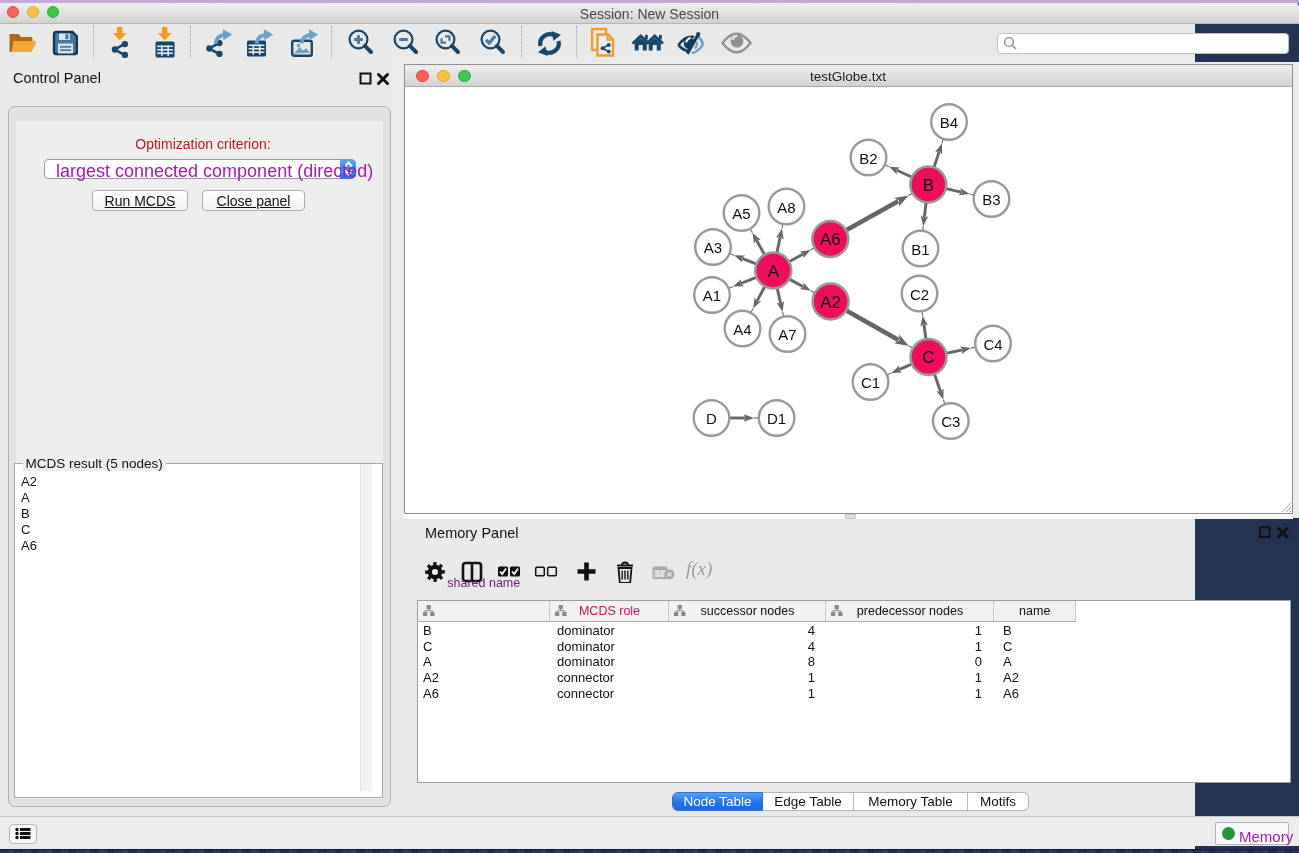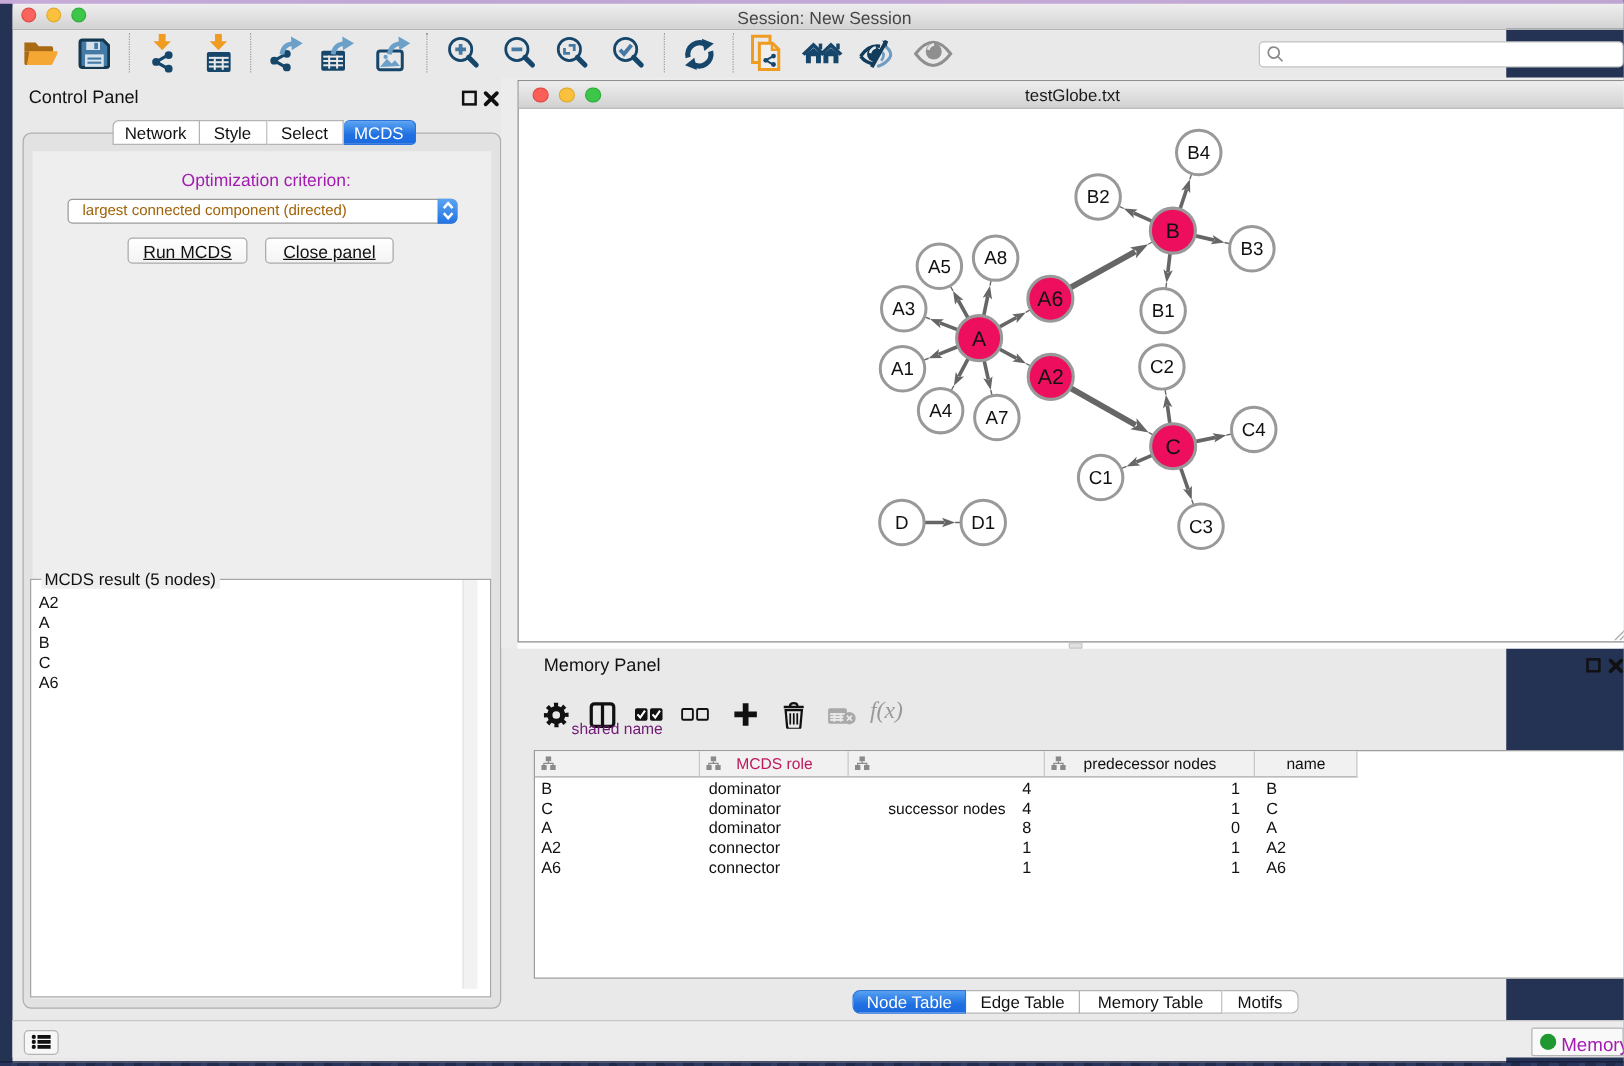--- a/index.html
+++ b/index.html
@@ -3,21 +3,21 @@
 <style>
 * { margin:0; padding:0; box-sizing:border-box; }
 html,body { width:1299px; height:853px; overflow:hidden; }
 body { font-family:"Liberation Sans", sans-serif; position:relative; background:#243254; }
 .abs { position:absolute; }
 #wall-top { left:0; top:0; width:1299px; height:3px;
   background:linear-gradient(90deg,#c7abd8,#bda6d4 30%,#c4a9d6 60%,#bfa5d2); }
 #wall-bot { left:0; top:848.5px; width:1299px; height:4.5px;
   background:repeating-linear-gradient(90deg,#27335a 0 9px,#303e66 9px 14px,#212c4e 14px 23px,#2c3a62 23px 31px,#1f2a4b 31px 38px);
   border-top:1px solid #141d38; }
-#app { left:0; top:0; width:1195px; height:853px; background:#e9e9e9;margin-left:10px; }
+#app { left:0; top:0; width:1195px; height:853px; background:#e9e9e9; }
 #wall-top,#wall-bot { z-index:50; }
 .sep { top:26px; height:32px; width:0; border-left:1px dotted #9f9f9f; }
 .tab { border:1px solid #b3b3b3; border-left:none; background:#fff; font-size:13.5px;
   color:#111; text-align:center; }
 .btn { background:linear-gradient(#ffffff,#f3f3f3); border:1px solid #ababab;
   border-radius:4px; font-size:14px; color:#111; text-align:center;text-decoration:underline; }
 .cell { font-size:13px; color:#111; position:absolute; white-space:pre; }
 .bot-tab { border:1px solid #b3b3b3; border-left:none; background:#fff; font-size:13.5px;
   color:#111; text-align:center; line-height:18px; height:19.5px; }
 </style></head><body>
@@ -184,34 +184,28 @@
       <circle cx="6" cy="6" r="4.4" fill="none" stroke="#8a8a8a" stroke-width="1.4"></circle>
       <line x1="9.2" y1="9.2" x2="13" y2="13" stroke="#8a8a8a" stroke-width="1.4"></line>
     </svg>
 <div class="abs" style="left:13px;top:70px;font-size:14.5px;color:#111">Control Panel</div>
 <svg class="abs" style="left:359px;top:72px" width="32" height="14" viewBox="0 0 32 14">
       <rect x="1.5" y="1.5" width="10" height="10" fill="none" stroke="#111" stroke-width="2"></rect>
       <path d="M19.5 2.5 L28.5 11.5 M28.5 2.5 L19.5 11.5" stroke="#111" stroke-width="3" stroke-linecap="round"></path>
     </svg>
 <div class="abs" style="left:7.5px;top:105.5px;width:383px;height:701px;background:#e2e2e2;border:1px solid #aeaeae;border-radius:7px"></div>
 <div class="abs" style="left:15.5px;top:121px;width:367px;height:678px;background:#eeeeee"></div>
-<div class="abs" style="left:79.5px;top:95.5px;height:20px;display:flex">
-<div class="tab" style="width:70px;line-height:19px;border-left:1px solid #b3b3b3;border-radius:5px 0 0 0">Network</div>
-<div class="tab" style="width:54px;line-height:19px">Style</div>
-<div class="tab" style="width:61px;line-height:19px">Select</div>
-<div class="tab" style="width:58px;line-height:19px;background:linear-gradient(#5aa4f2,#2070e2 60%,#1b6adf);color:#fff;border-color:#2a74e0;border-radius:5px 5px 4px 0">MCDS</div>
-</div>
-<div class="abs" style="left:12px;top:135.5px;width:382px;text-align:center;font-size:14px;color:#a21caf">Optimization criterion:</div>
+<div class="abs" style="left:12px;top:135.5px;width:382px;text-align:center;font-size:14px;color:#b91c1c">Optimization criterion:</div>
 <div class="abs" style="left:44px;top:158.5px;width:312px;height:20px;background:#fff;border:1px solid #9a9a9a;border-radius:4px 5px 5px 4px"></div>
 <div class="abs" style="left:340px;top:158.5px;width:16px;height:20px;background:linear-gradient(#5ba4f2,#2273e2);border-radius:0 5px 5px 0"></div>
 <svg class="abs" style="left:341.5px;top:161px" width="13" height="15" viewBox="0 0 13 15">
       <path d="M3 5.5 L6.5 1.5 L10 5.5" stroke="#fff" stroke-width="2" fill="none"></path>
       <path d="M3 9.5 L6.5 13.5 L10 9.5" stroke="#fff" stroke-width="2" fill="none"></path>
     </svg>
-<div class="abs" style="left:56px;top:161px;font-size:12px;color:#a16207">largest connected component (directed)</div>
+<div class="abs" style="left:56px;top:161px;font-size:18px;color:#a21caf">largest connected component (directed)</div>
 <div class="abs btn" style="left:92px;top:190px;width:96px;height:21px;line-height:20px">Run MCDS</div>
 <div class="abs btn" style="left:202px;top:190px;width:103px;height:21px;line-height:20px">Close panel</div>
 <div class="abs" style="left:14px;top:462.5px;width:369px;height:335.5px;border:1px solid #a6a6a6;background:#fff"></div>
 <div class="abs" style="left:10px;top:460px;width:4px;height:1px"></div>
 <div class="abs" style="left:22.5px;top:456px;background:#eeeeee;padding:0 3px;font-size:13.5px;color:#111">MCDS result (5 nodes)</div>
 <div class="abs" style="left:360px;top:464px;width:12px;height:327px;background:#f2f2f2;border-left:1px solid #e3e3e3"></div>
 <div class="abs" style="left:21px;top:473.6px;font-size:13px;color:#111">A2</div>
 <div class="abs" style="left:21px;top:489.8px;font-size:13px;color:#111">A</div>
 <div class="abs" style="left:21px;top:506.0px;font-size:13px;color:#111">B</div>
 <div class="abs" style="left:21px;top:522.2px;font-size:13px;color:#111">C</div>
@@ -392,21 +386,21 @@
 <div class="abs" style="left:550px;top:604px;width:119px;text-align:center;font-size:12.5px;color:#be185d">MCDS role</div>
 <svg class="abs" style="left:555px;top:605px" width="12" height="12" viewBox="0 0 12 12">
       <g transform="translate(0,0)">
         <rect x="3.6" y="0" width="4.3" height="4" fill="#8a8a8a"></rect>
         <rect x="0" y="7" width="4.3" height="4" fill="#8a8a8a"></rect>
         <rect x="7.2" y="7" width="4.3" height="4" fill="#8a8a8a"></rect>
         <path d="M5.7 4 v2 M2.1 7 v-1.3 h7.3 V7" stroke="#8a8a8a" stroke-width="1" fill="none"></path>
       </g>
     </svg>
 <div class="abs" style="left:825px;top:600.5px;width:1px;height:21.5px;background:#c9c9c9"></div>
-<div class="abs" style="left:669px;top:640px;width:157px;text-align:center;font-size:12.5px;color:#111">successor nodes</div>
+<div class="abs" style="left:669px;top:604px;width:157px;text-align:center;font-size:12.5px;color:#111">successor nodes</div>
 <svg class="abs" style="left:674px;top:605px" width="12" height="12" viewBox="0 0 12 12">
       <g transform="translate(0,0)">
         <rect x="3.6" y="0" width="4.3" height="4" fill="#8a8a8a"></rect>
         <rect x="0" y="7" width="4.3" height="4" fill="#8a8a8a"></rect>
         <rect x="7.2" y="7" width="4.3" height="4" fill="#8a8a8a"></rect>
         <path d="M5.7 4 v2 M2.1 7 v-1.3 h7.3 V7" stroke="#8a8a8a" stroke-width="1" fill="none"></path>
       </g>
     </svg>
 <div class="abs" style="left:993px;top:600.5px;width:1px;height:21.5px;background:#c9c9c9"></div>
 <div class="abs" style="left:826px;top:604px;width:168px;text-align:center;font-size:12.5px;color:#111">predecessor nodes</div>

